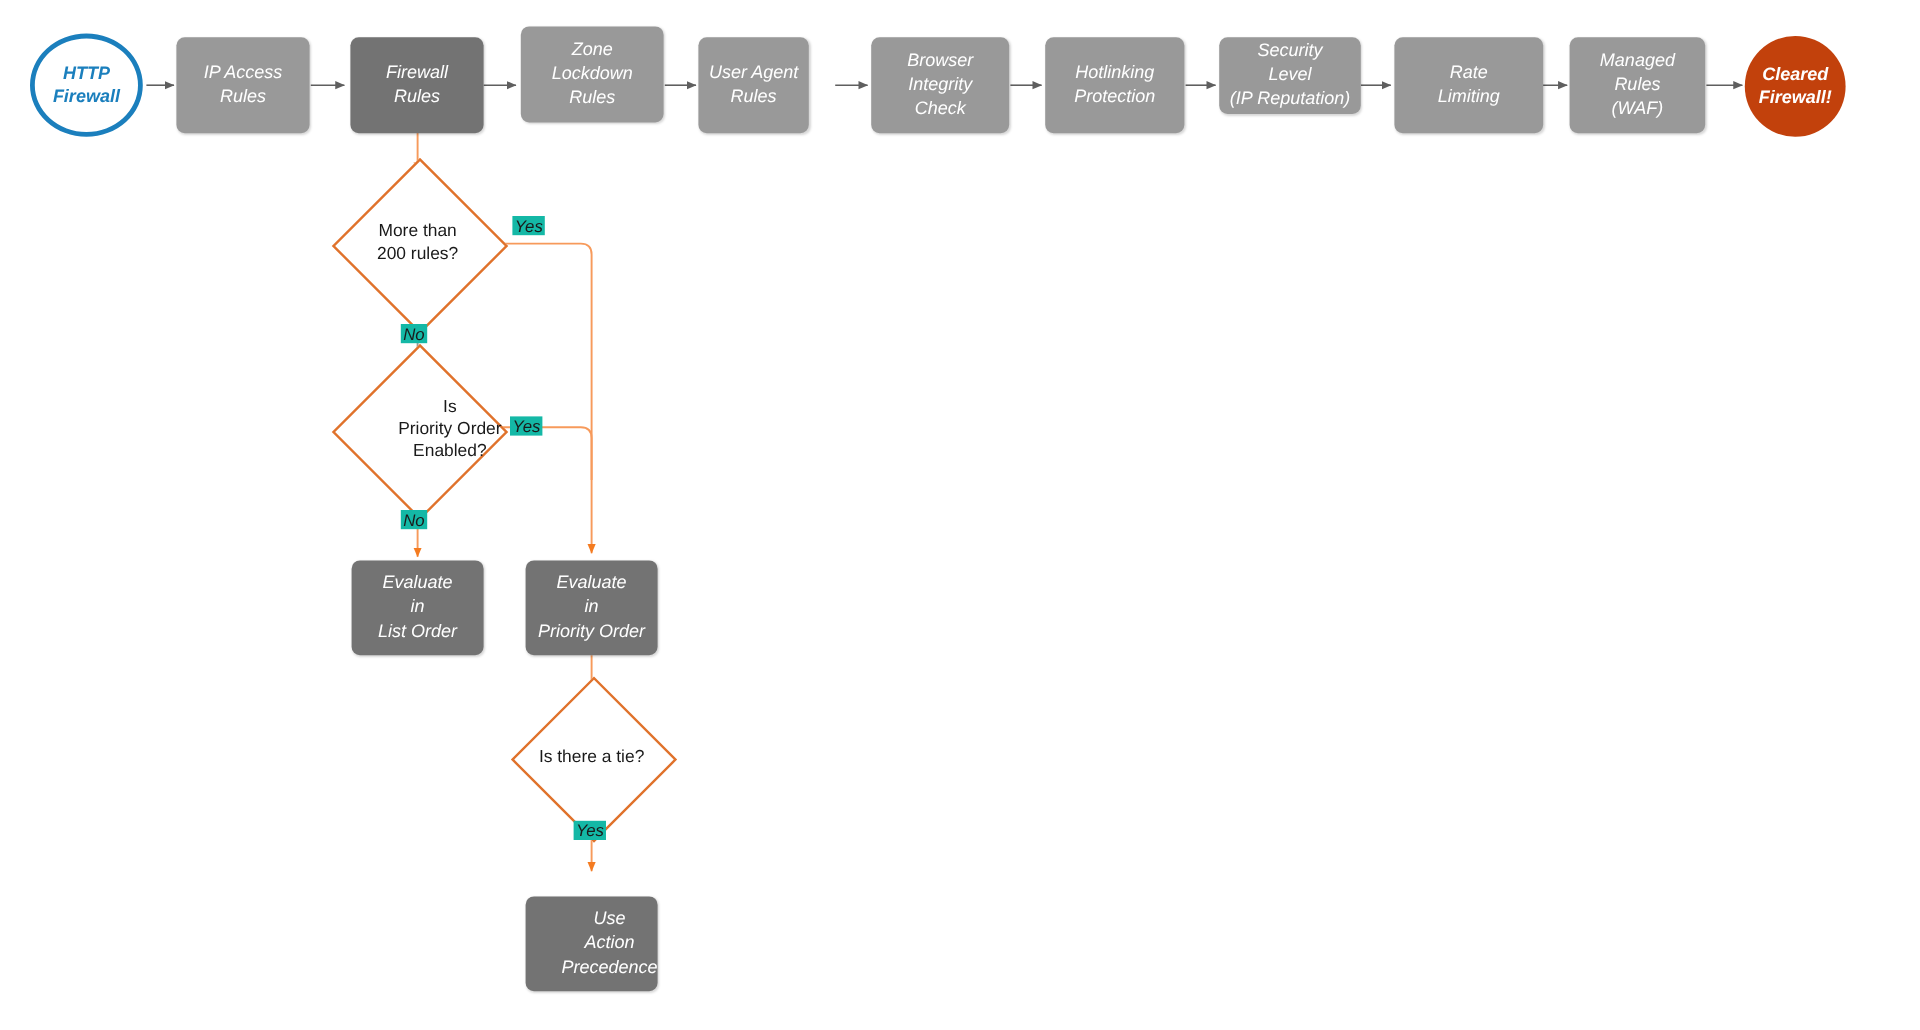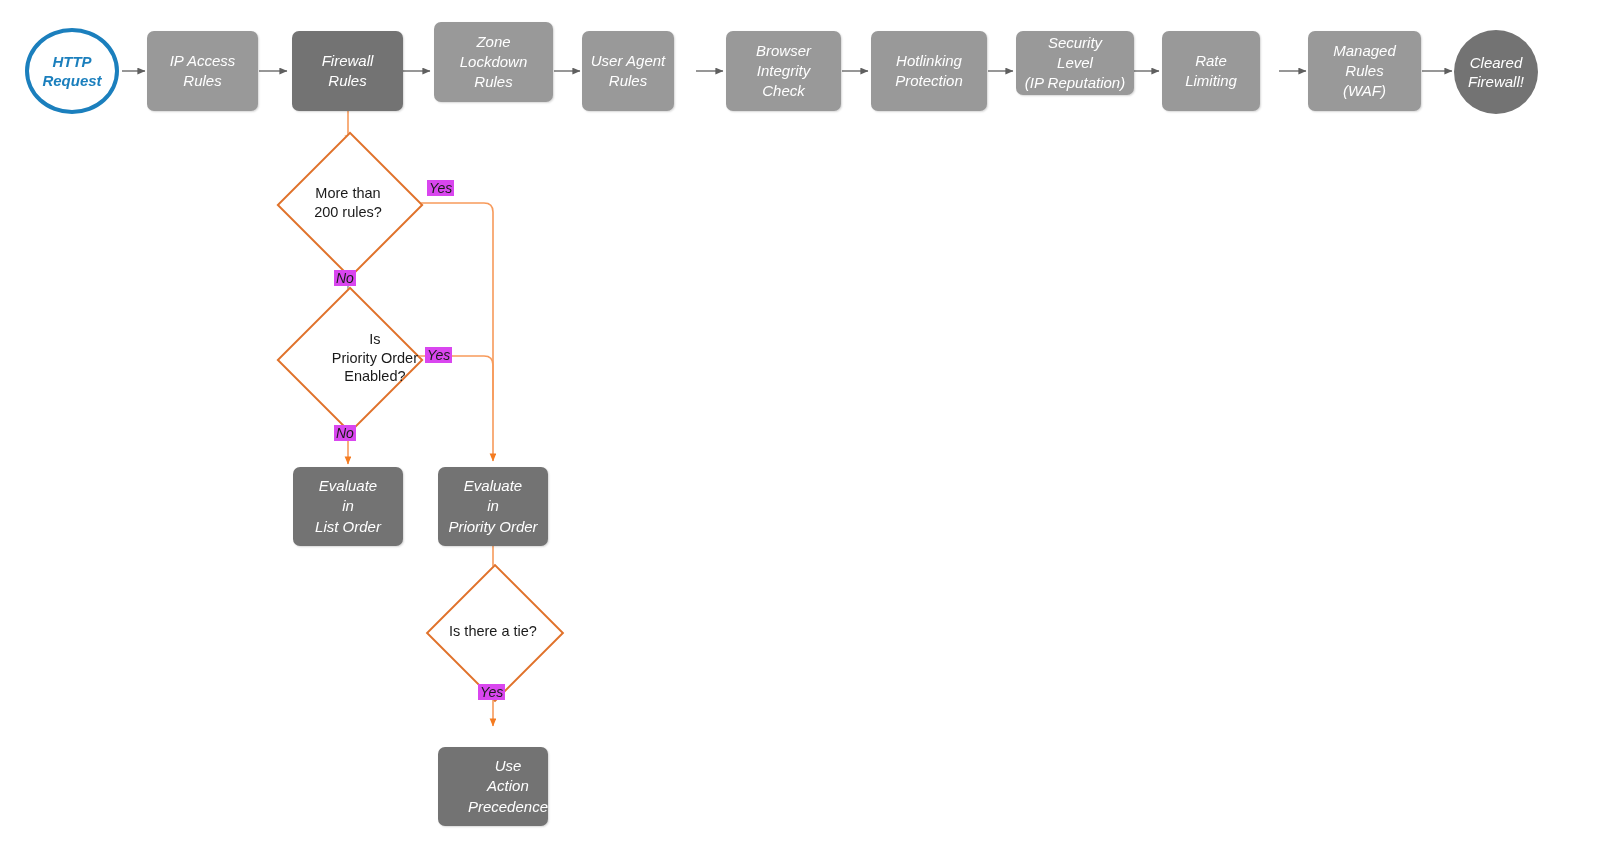--- a/index.html
+++ b/index.html
@@ -68,23 +68,23 @@
     color: #1B7FBD;
     font-weight: bold;
     font-style: italic;
     font-size: 15px;
     line-height: 1.3;
   }
 
   
   .circle-filled {
     border-radius: 50%;
-    background: #737373;
+    background: #c2410c;
     color: #ffffff;
-    font-weight: normal;
+    font-weight: bold;
     font-style: italic;
     font-size: 15px;
     line-height: 1.3;
   }
 
   
   .diamond {
     background: transparent;
   }
   .diamond .dia-shape {
@@ -107,21 +107,21 @@
     line-height: 1.28;
     white-space: pre-line;
   }
 
   
   .edge-label {
     position: absolute;
     font-size: 14px;
     font-style: italic;
     color: #1a1a1a;
-    background: #d946ef;
+    background: #14b8a6;
     padding: 0 2px;
     white-space: nowrap;
   }
 </style>
 </head>
 <body>
 
 <div id="canvas">
 
   <svg id="edges" viewBox="0 0 1600 858" xmlns="http://www.w3.org/2000/svg">
@@ -157,21 +157,21 @@
 
     <path d="M 418 356 L 484 356 Q 493 356 493 365 L 493 400" stroke="#F79A5B" stroke-width="1.6" fill="none"></path>
 
     <line x1="493" y1="546" x2="493" y2="582" stroke="#F79A5B" stroke-width="1.6" fill="none" marker-end="url(#arrow-orange)"></line>
 
     <line x1="493" y1="680" x2="493" y2="726" stroke="#F79A5B" stroke-width="1.6" fill="none" marker-end="url(#arrow-orange)"></line>
   </svg>
 
   <div class="node circle-open" style="left:25px; top:28px; width:94px; height:86px;">
     <span>HTTP
-Request</span>
+Firewall</span>
   </div>
 
   <div class="node box-gray" style="left:147px; top:31px; width:111px; height:80px;">
     <span>IP Access
 Rules</span>
   </div>
 
   <div class="node box-orange" style="left:292px; top:31px; width:111px; height:80px;">
     <span>Firewall
 Rules</span>
@@ -198,21 +198,21 @@
     <span>Hotlinking
 Protection</span>
   </div>
 
   <div class="node box-gray" style="left:1016px; top:31px; width:118px; height:64px;">
     <span>Security
 Level
 (IP Reputation)</span>
   </div>
 
-  <div class="node box-gray" style="left:1162px; top:31px; width:98px; height:80px;">
+  <div class="node box-gray" style="left:1162px; top:31px; width:124px; height:80px;">
     <span>Rate
 Limiting</span>
   </div>
 
   <div class="node box-gray" style="left:1308px; top:31px; width:113px; height:80px;">
     <span>Managed
 Rules
 (WAF)</span>
   </div>
 

